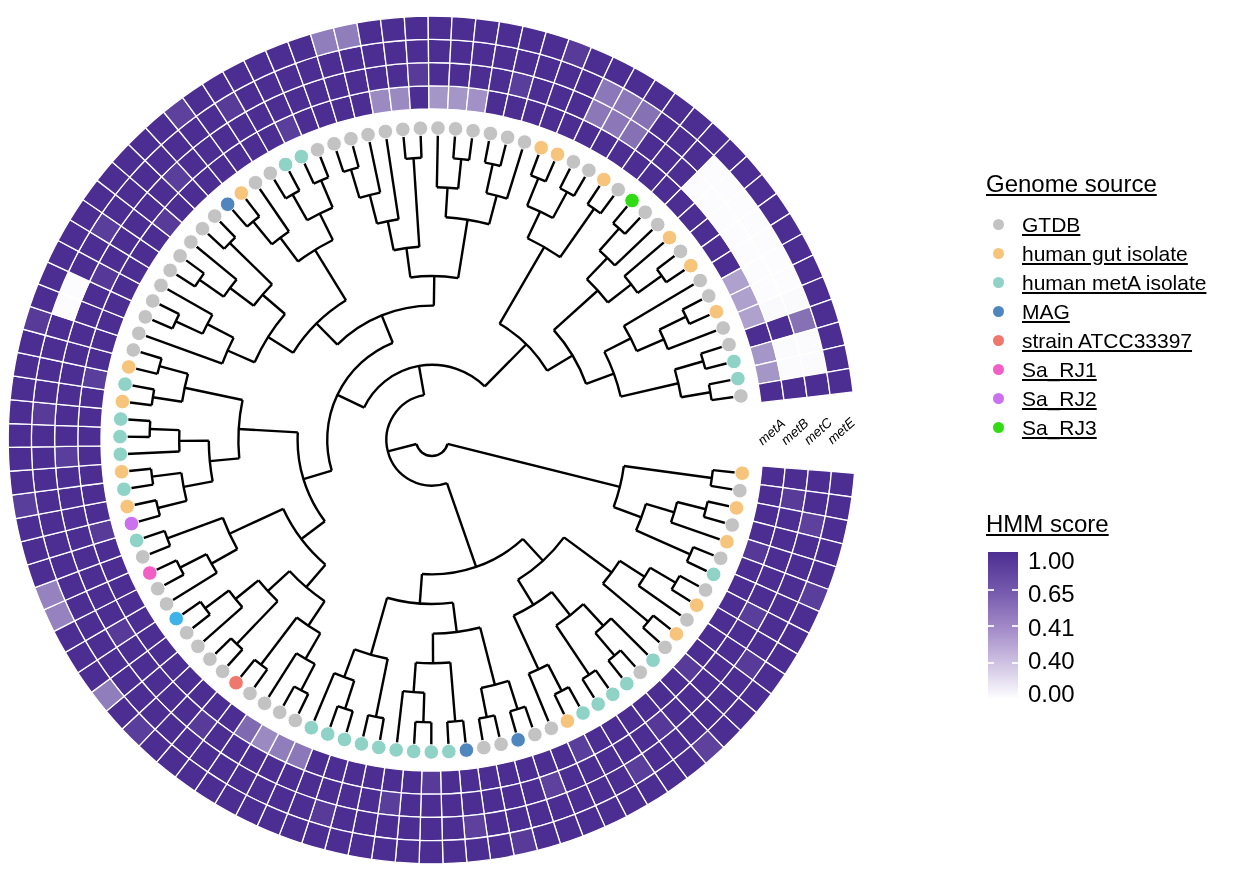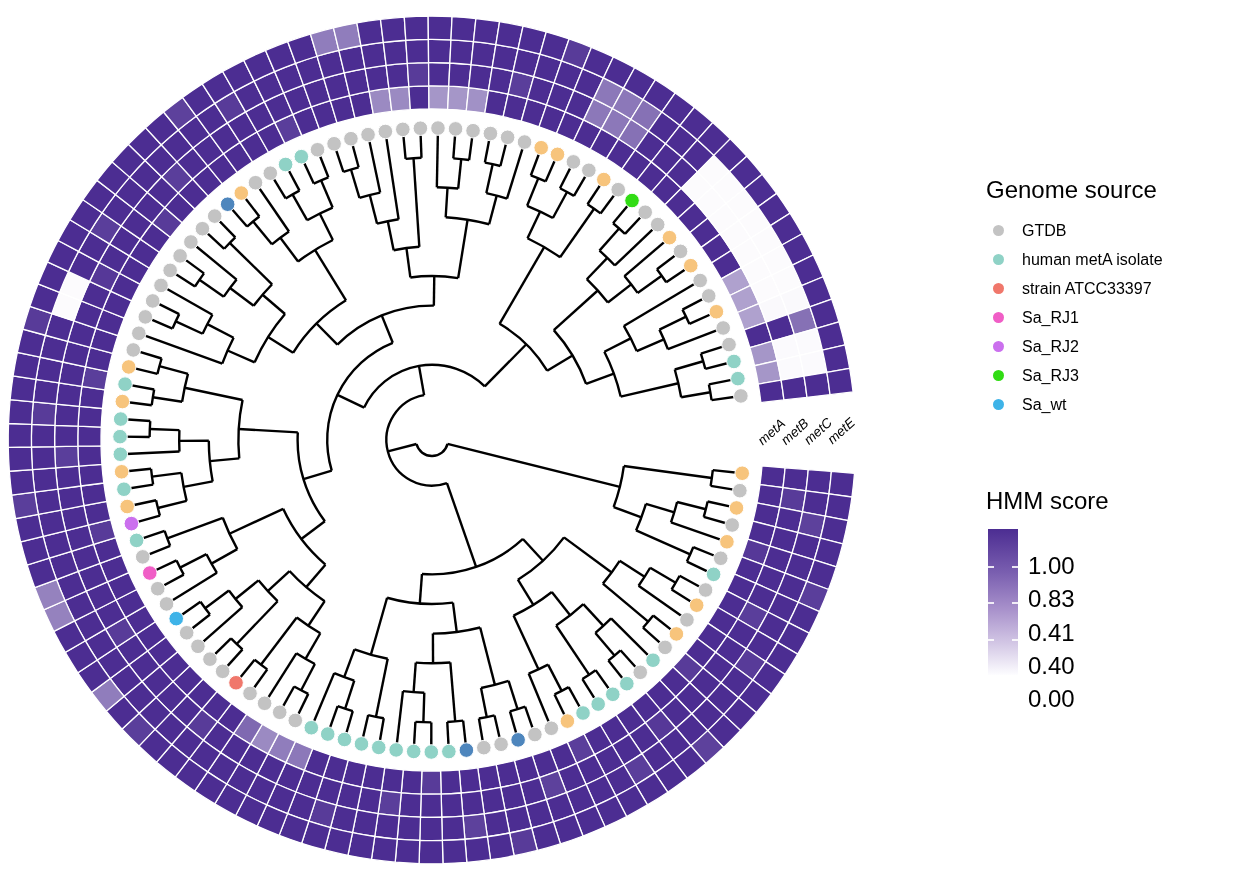--- a/index.html
+++ b/index.html
@@ -1,31 +1,31 @@
 <!DOCTYPE html>
 <html><head>
 <meta charset="utf-8">
 <style>
   html,body{margin:0;padding:0;background:#ffffff;width:1234px;height:872px;overflow:hidden;
     font-family:"Liberation Sans", sans-serif;}
   #stage{position:relative;width:1234px;height:872px;background:#fff;}
   #plot-svg{position:absolute;left:0;top:0;}
-  .legend-panel{position:absolute;left:986px;top:176px;width:246px;color:#000;}
+  .legend-panel{position:absolute;left:986px;top:170px;width:246px;color:#000;text-decoration:underline;}
   .legend-title{font-size:24px;line-height:28px;color:#000;}
   .genome-items{margin-top:12px;}
   .genome-item{display:flex;align-items:center;height:29px;}
   .genome-dot{width:11px;height:11px;border-radius:50%;margin-left:7px;flex:0 0 auto;}
-  .genome-label{margin-left:18px;font-size:16px;color:#000;white-space:nowrap;}
+  .genome-label{margin-left:18px;font-size:21px;color:#000;white-space:nowrap;}
   .hmm-title{margin-top:68px;}
   .hmm-scale{position:relative;margin-top:12px;height:160px;}
   .hmm-bar{position:absolute;left:2px;top:2px;width:30px;height:146px;
     background:linear-gradient(to bottom,#4c2d92 0%, #7a5fb0 30%, #a891cb 55%, #d6cbe7 80%, #fdfdff 100%);}
   .hmm-tick{position:absolute;height:2px;width:6px;background:rgba(255,255,255,.85);}
   .hmm-labels{position:absolute;left:42px;top:2px;width:110px;height:146px;}
-  .hmm-label{position:absolute;font-size:24px;color:#000;transform:translateY(-50%);white-space:nowrap;margin-top:28px;}
+  .hmm-label{position:absolute;font-size:24px;color:#000;transform:translateY(-50%);white-space:nowrap;}
 </style>
 </head>
 <body>
 
 <div id="stage">
   <svg id="plot-svg" width="1234" height="872" viewBox="0 0 1234 872">
     <g id="hm-cells">
         <path d="M761.98,465.97 L785.11,467.79 A354.2,354.2 0 0 1 782.98,487.65 L759.99,484.53 A331,331 0 0 0 761.98,465.97 Z" fill="rgb(76,45,146)" stroke="#ffffff" stroke-width="1.3"></path>
         <path d="M785.11,467.79 L808.24,469.61 A377.4,377.4 0 0 1 805.97,490.77 L782.98,487.65 A354.2,354.2 0 0 0 785.11,467.79 Z" fill="rgb(76,45,146)" stroke="#ffffff" stroke-width="1.3"></path>
         <path d="M808.24,469.61 L831.37,471.43 A400.59999999999997,400.59999999999997 0 0 1 828.96,493.89 L805.97,490.77 A377.4,377.4 0 0 0 808.24,469.61 Z" fill="rgb(76,45,146)" stroke="#ffffff" stroke-width="1.3"></path>
@@ -901,50 +901,54 @@
   </svg>
 
   <div class="legend-panel">
     <div class="legend-title">Genome source</div>
     <div class="genome-items" id="genome-items">
         <div class="genome-item">
           <span class="genome-dot" style="background: rgb(195, 195, 195);"></span>
           <span class="genome-label">GTDB</span>
         </div>
         <div class="genome-item">
+          <span class="genome-dot" style="background: rgb(247, 196, 124);"></span>
+          <span class="genome-label">human gut isolate</span>
+        </div>
+        <div class="genome-item">
           <span class="genome-dot" style="background: rgb(143, 210, 198);"></span>
           <span class="genome-label">human metA isolate</span>
+        </div>
+        <div class="genome-item">
+          <span class="genome-dot" style="background: rgb(78, 134, 189);"></span>
+          <span class="genome-label">MAG</span>
         </div>
         <div class="genome-item">
           <span class="genome-dot" style="background: rgb(240, 119, 107);"></span>
           <span class="genome-label">strain ATCC33397</span>
         </div>
         <div class="genome-item">
           <span class="genome-dot" style="background: rgb(240, 94, 198);"></span>
           <span class="genome-label">Sa_RJ1</span>
         </div>
         <div class="genome-item">
           <span class="genome-dot" style="background: rgb(203, 112, 238);"></span>
           <span class="genome-label">Sa_RJ2</span>
         </div>
         <div class="genome-item">
           <span class="genome-dot" style="background: rgb(49, 220, 20);"></span>
           <span class="genome-label">Sa_RJ3</span>
         </div>
-        <div class="genome-item">
-          <span class="genome-dot" style="background: rgb(62, 179, 232);"></span>
-          <span class="genome-label">Sa_wt</span>
-        </div>
       </div>
     <div class="legend-title hmm-title">HMM score</div>
     <div class="hmm-scale">
       <div class="hmm-bar"></div>
       <div class="hmm-labels" id="hmm-labels">
           <div class="hmm-label" style="top: 9px;">1.00</div>
-          <div class="hmm-label" style="top: 42.25px;">0.83</div>
+          <div class="hmm-label" style="top: 42.25px;">0.65</div>
           <div class="hmm-label" style="top: 75.5px;">0.41</div>
           <div class="hmm-label" style="top: 108.75px;">0.40</div>
           <div class="hmm-label" style="top: 142px;">0.00</div>
         </div>
     <div class="hmm-tick" style="left: 2px; top: 38.5px;"></div>
         <div class="hmm-tick" style="left: 26px; top: 38.5px;"></div>
         <div class="hmm-tick" style="left: 2px; top: 75px;"></div>
         <div class="hmm-tick" style="left: 26px; top: 75px;"></div>
         <div class="hmm-tick" style="left: 2px; top: 111.5px;"></div>
         <div class="hmm-tick" style="left: 26px; top: 111.5px;"></div>

